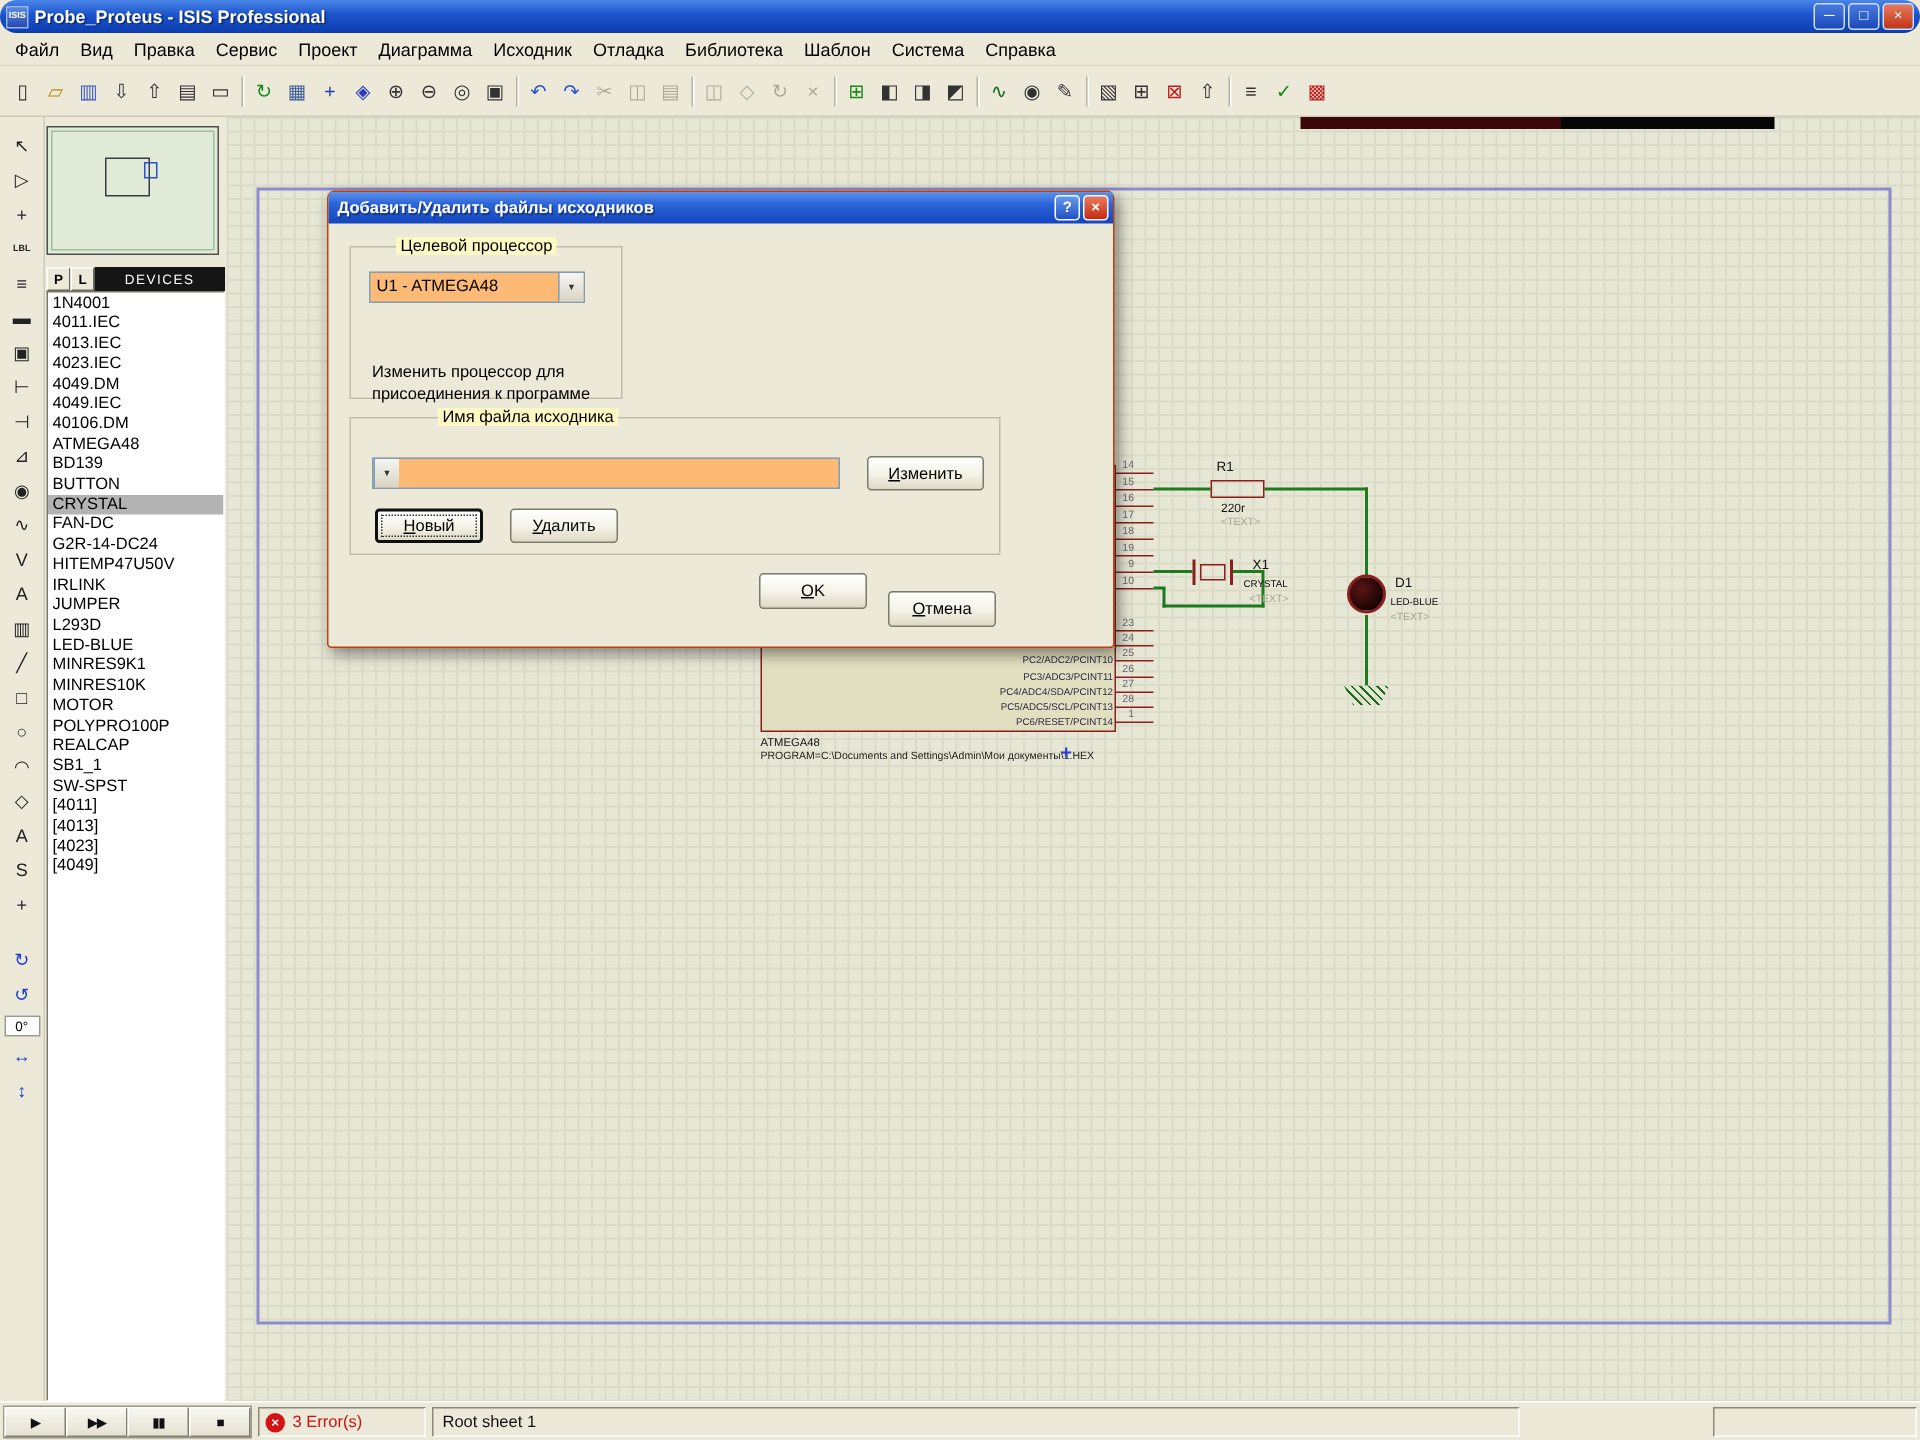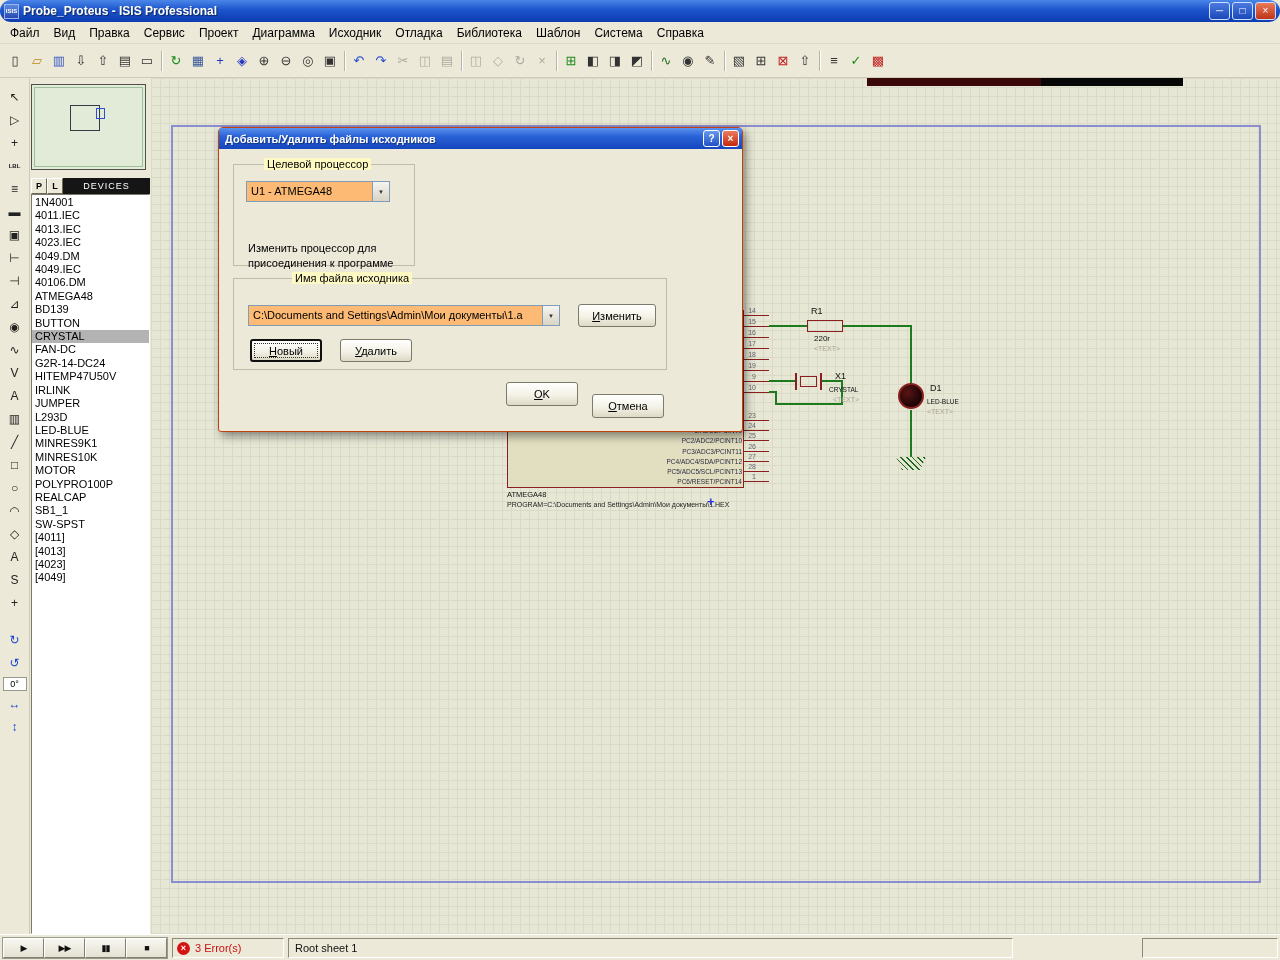--- a/index.html
+++ b/index.html
@@ -597,21 +597,20 @@
     <div class="hint">
       <div data-name="processor-hint-line1">Изменить процессор для</div>
       <div data-name="processor-hint-line2">присоединения к программе</div>
     </div>
   </div>
 
 
   <div class="grp" id="grp-file" data-name="source-filename-group">
     <span class="glabel" data-name="group-label">Имя файла исходника</span>
     <div class="combo" id="combo-file" data-name="source-file-combobox">
-      <span class="cval" data-name="combobox-value">C:\Documents and Settings\Admin\Мои документы\1.a</span>
       <span class="cbtn" data-name="chevron-down-icon">▼</span>
     </div>
     <div class="xbtn" id="btn-change" data-name="change-button">
         <span class="u1">Изменить</span>
       </div>
     <div class="xbtn default" id="btn-new" data-name="new-button">
         <span class="u1">Новый</span>
       </div>
     <div class="xbtn" id="btn-del" data-name="delete-button">
         <span class="u1">Удалить</span>

